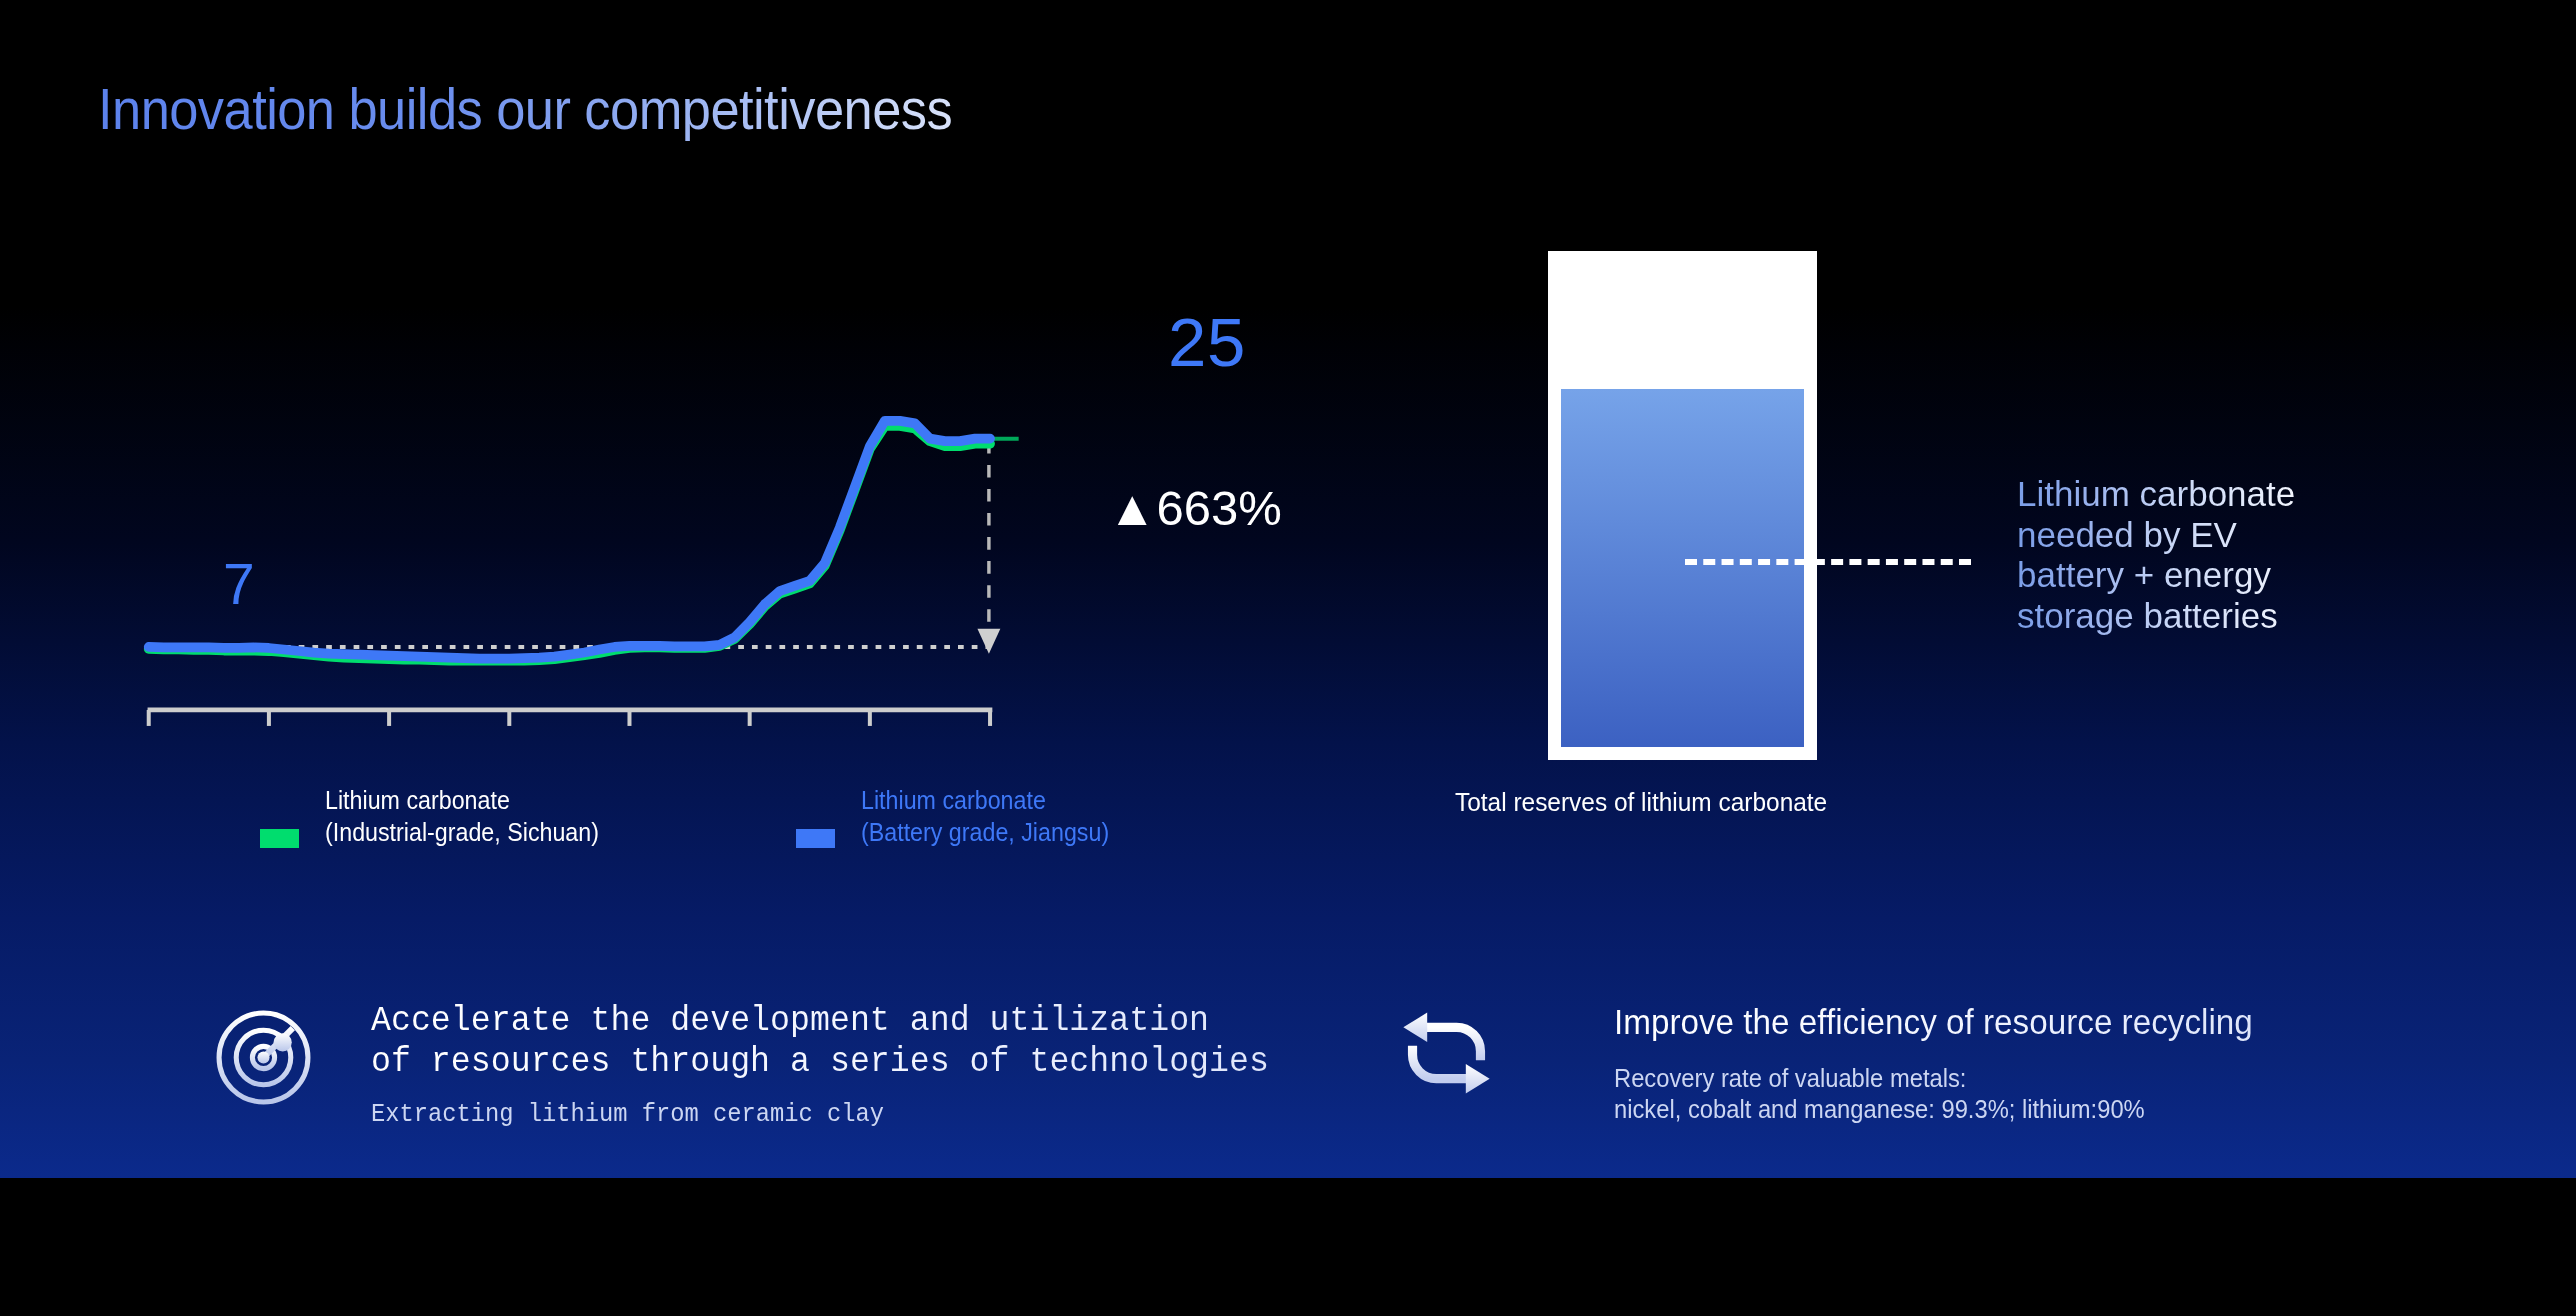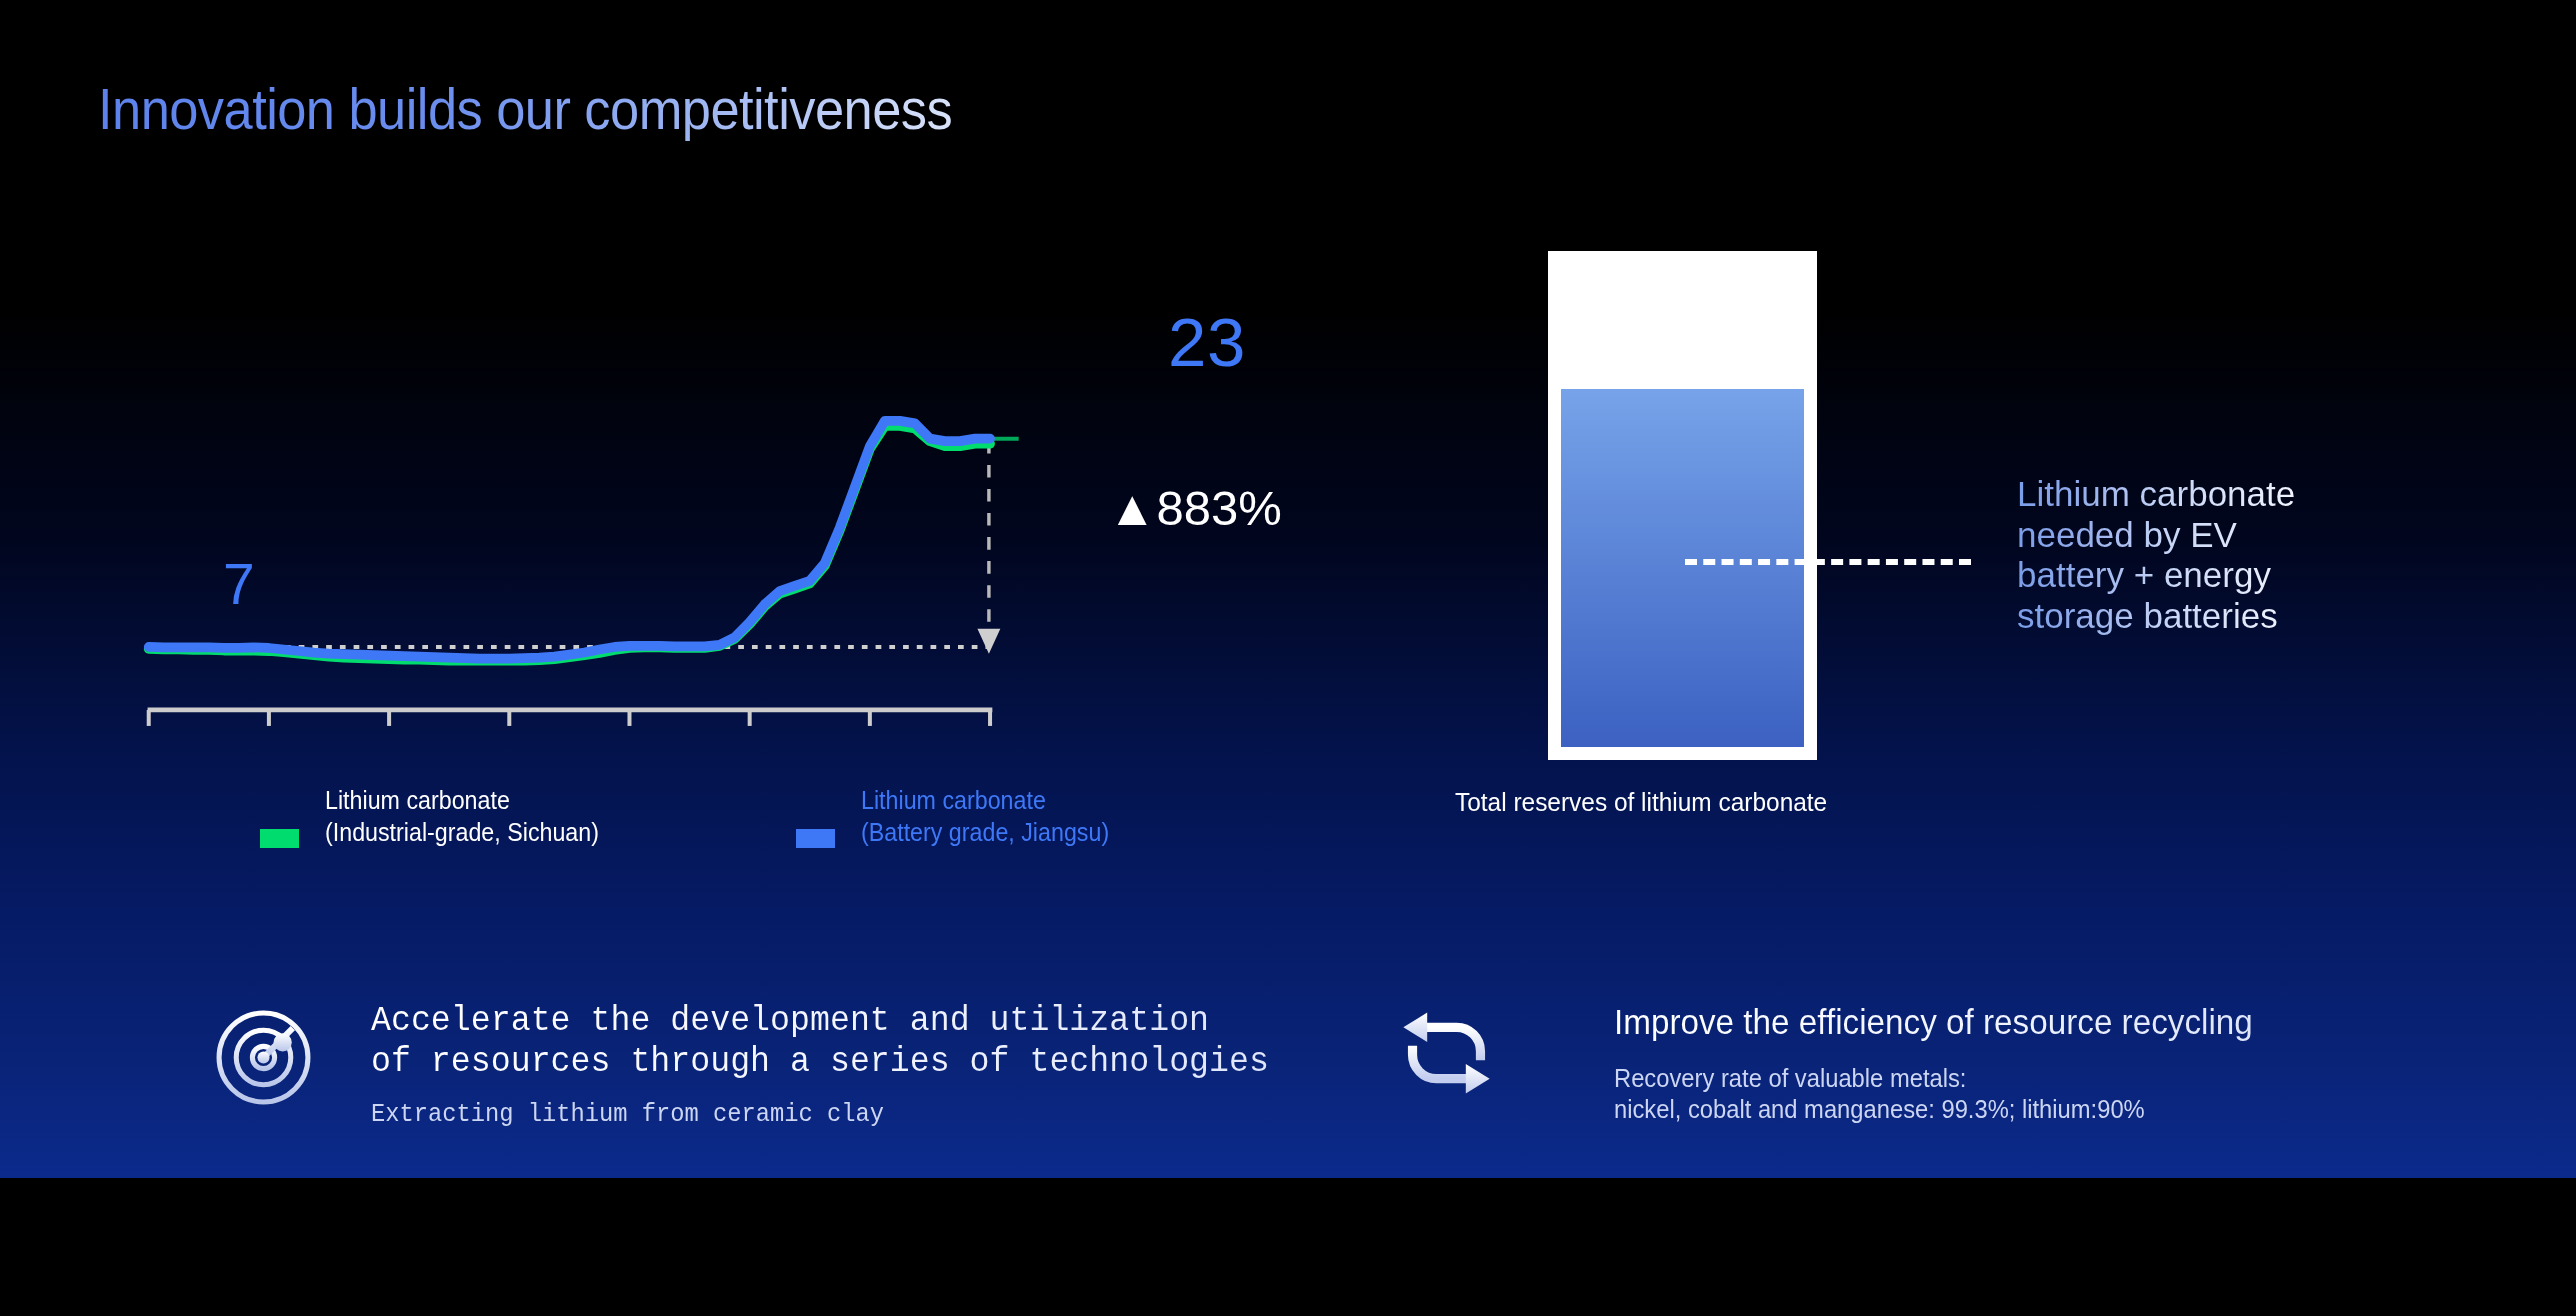--- a/index.html
+++ b/index.html
@@ -158,23 +158,23 @@
         <line x1="850" y1="770" x2="850" y2="798"></line>
         <line x1="1060" y1="770" x2="1060" y2="798"></line>
         <line x1="1270" y1="770" x2="1270" y2="798"></line>
         <line x1="1480" y1="770" x2="1480" y2="798"></line>
       </g>
 
       <path id="series-industrial" fill="none" stroke="#00DD6E" stroke-width="17" stroke-linejoin="round" stroke-linecap="round" d="M10.00,663.55 L36.25,664.44 L62.50,664.44 L88.75,665.33 L115.00,665.33 L141.25,666.21 L167.50,666.21 L193.75,666.21 L220.00,667.10 L246.25,668.88 L272.50,671.54 L298.75,674.20 L325.00,676.87 L351.25,678.64 L377.50,679.53 L403.75,680.42 L430.00,681.31 L456.25,682.20 L482.50,682.20 L508.75,683.08 L535.00,683.97 L561.25,683.97 L587.50,683.97 L613.75,683.97 L640.00,683.97 L666.25,683.97 L692.50,683.08 L718.75,681.31 L745.00,677.76 L771.25,674.20 L797.50,670.65 L823.75,665.33 L850.00,661.78 L876.25,660.89 L902.50,660.89 L928.75,661.78 L955.00,661.78 L981.25,661.78 L1007.50,658.22 L1033.75,645.80 L1060.00,620.05 L1086.25,588.98 L1112.50,566.78 L1138.75,557.90 L1165.00,549.02 L1191.25,517.95 L1217.50,455.80 L1243.75,384.78 L1270.00,313.76 L1296.25,273.80 L1322.50,273.80 L1348.75,278.24 L1375.00,300.44 L1401.25,309.32 L1427.50,309.32 L1453.75,304.88 L1480.00,304.88"></path>
       <path id="series-battery" fill="none" stroke="#3E78F7" stroke-width="17" stroke-linejoin="round" stroke-linecap="round" d="M10.00,660.00 L36.25,660.89 L62.50,660.89 L88.75,660.89 L115.00,660.89 L141.25,661.78 L167.50,661.78 L193.75,660.89 L220.00,661.78 L246.25,664.44 L272.50,667.10 L298.75,669.77 L325.00,671.54 L351.25,672.43 L377.50,673.32 L403.75,674.20 L430.00,675.09 L456.25,675.98 L482.50,676.87 L508.75,677.76 L535.00,678.64 L561.25,679.53 L587.50,680.42 L613.75,680.42 L640.00,680.42 L666.25,679.53 L692.50,678.64 L718.75,676.87 L745.00,673.32 L771.25,669.77 L797.50,664.44 L823.75,660.00 L850.00,658.22 L876.25,658.22 L902.50,658.22 L928.75,659.11 L955.00,659.11 L981.25,659.11 L1007.50,656.45 L1033.75,643.13 L1060.00,616.50 L1086.25,585.42 L1112.50,562.34 L1138.75,553.46 L1165.00,544.59 L1191.25,513.51 L1217.50,451.37 L1243.75,380.34 L1270.00,309.32 L1296.25,264.93 L1322.50,264.93 L1348.75,269.37 L1375.00,296.00 L1401.25,300.44 L1427.50,300.44 L1453.75,296.00 L1480.00,296.00"></path>
     </svg>
 
-    <div class="ann-48" style="left:1025px;top:34px;position:absolute;">23</div>
+    <div class="ann-48" style="left:1025px;top:34px;position:absolute;">25</div>
     <div class="ann-7" style="left:80px;top:282px;position:absolute;">7</div>
-    <div class="ann-pct" style="left:965px;top:211px;position:absolute;">▲883%</div>
+    <div class="ann-pct" style="left:965px;top:211px;position:absolute;">▲663%</div>
   </div>
 
 
   <div id="legend">
     <div class="lg-item" style="left:0;top:0;">
       <span class="lg-sw" style="background:#00DD6E;"></span>
       <span class="lg-txt" style="color:#ffffff;"><span>Lithium carbonate</span>
 <span>(Industrial-grade, Sichuan)</span></span>
     </div>
     <div class="lg-item" style="left:536px;top:0;">

